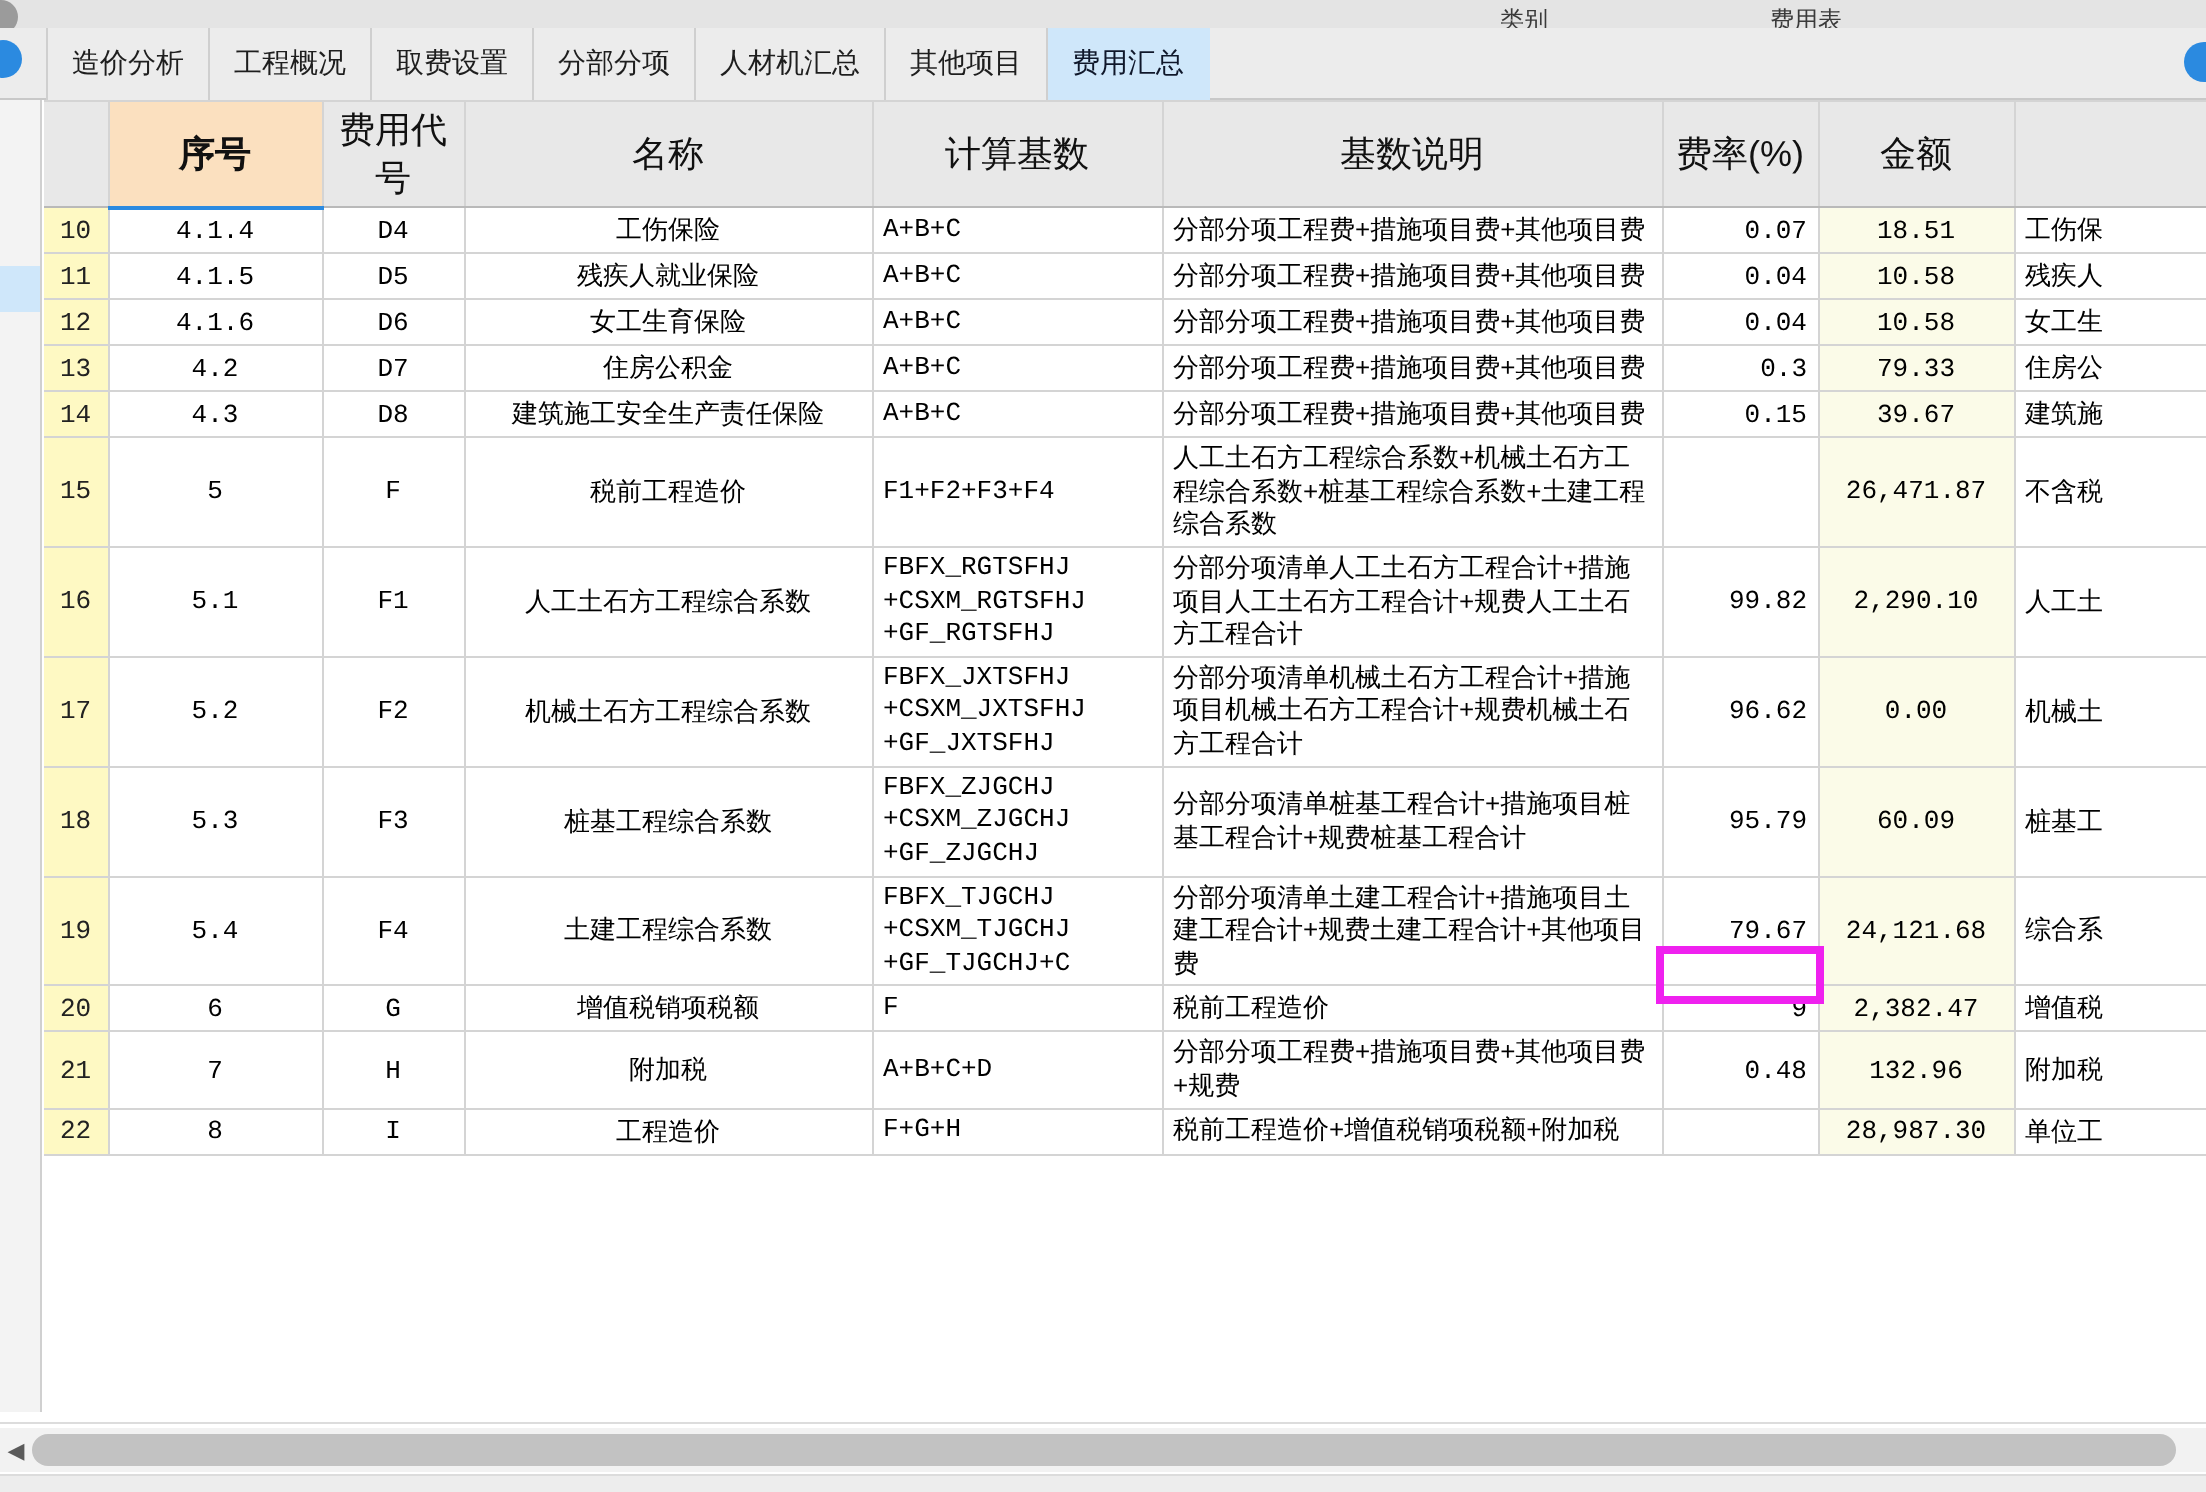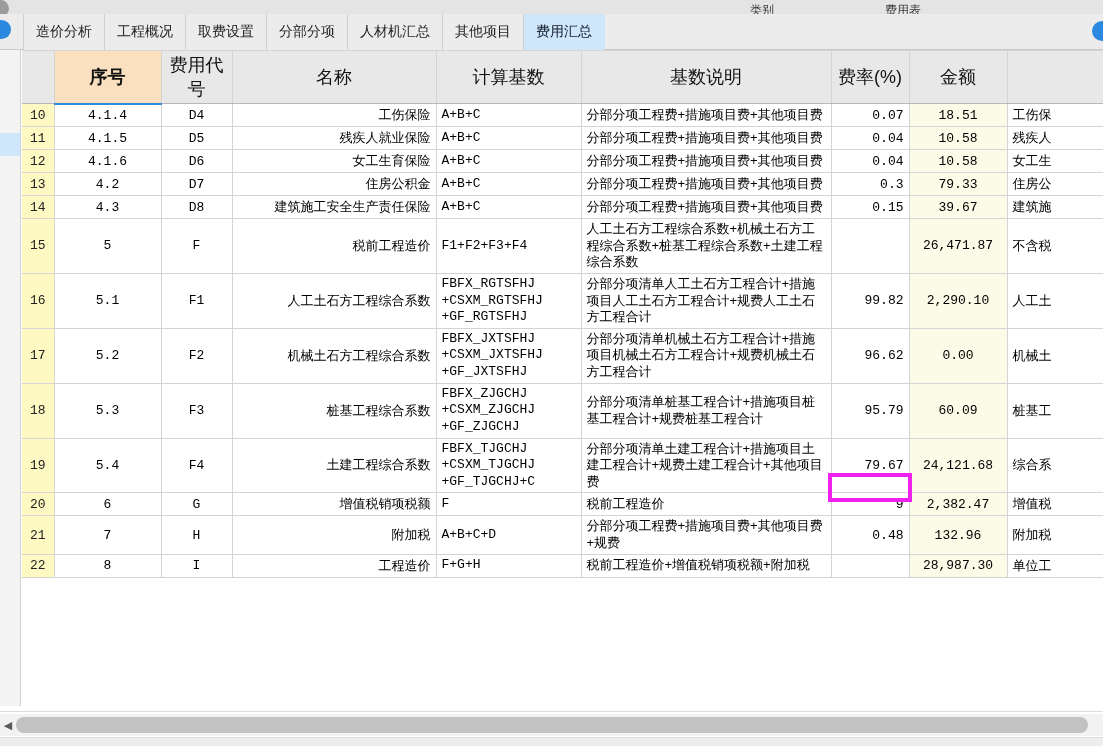--- a/index.html
+++ b/index.html
@@ -137,21 +137,21 @@
   td.seq {
     text-align: center;
     font-family: "Liberation Mono", "DejaVu Sans Mono", monospace;
     font-size: 13px;
   }
   td.code {
     text-align: center;
     font-family: "Liberation Mono", "DejaVu Sans Mono", monospace;
     font-size: 13px;
   }
-  td.name { text-align: right; font-size: 14px; }
+  td.name { text-align: center; font-size: 14px; }
   td.base {
     text-align: left;
     font-family: "Liberation Mono", "DejaVu Sans Mono", monospace;
     font-size: 11.5px;
     line-height: 1.28;
     white-space: pre-line;
   }
   td.desc {
     text-align: left;
     font-size: 13px;

